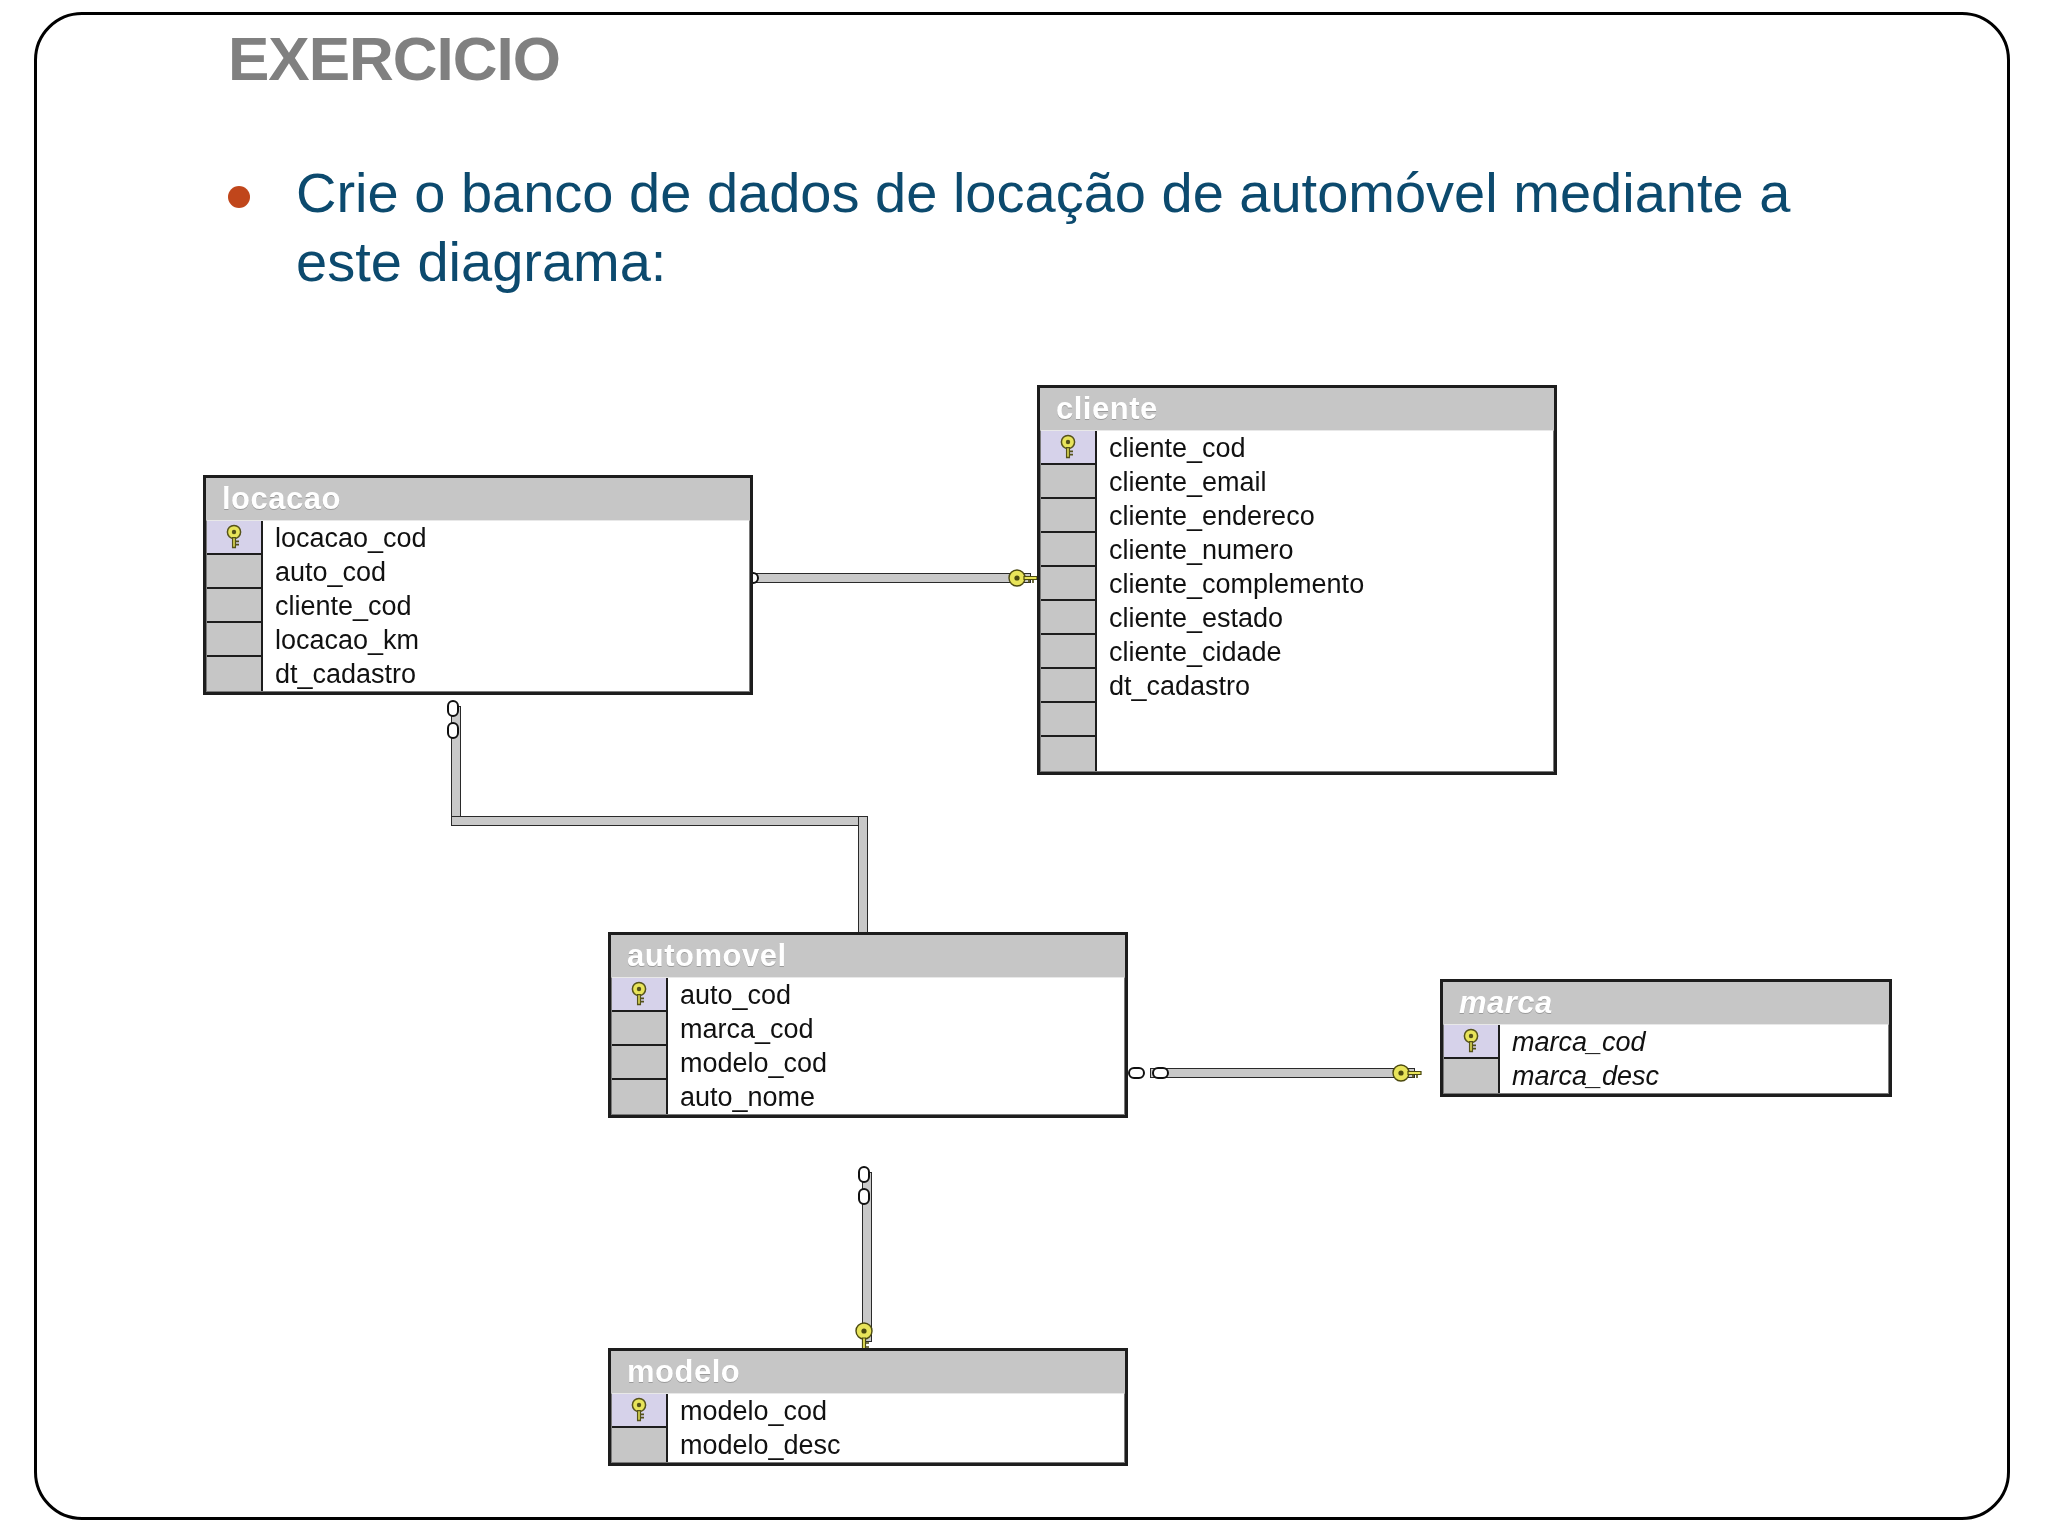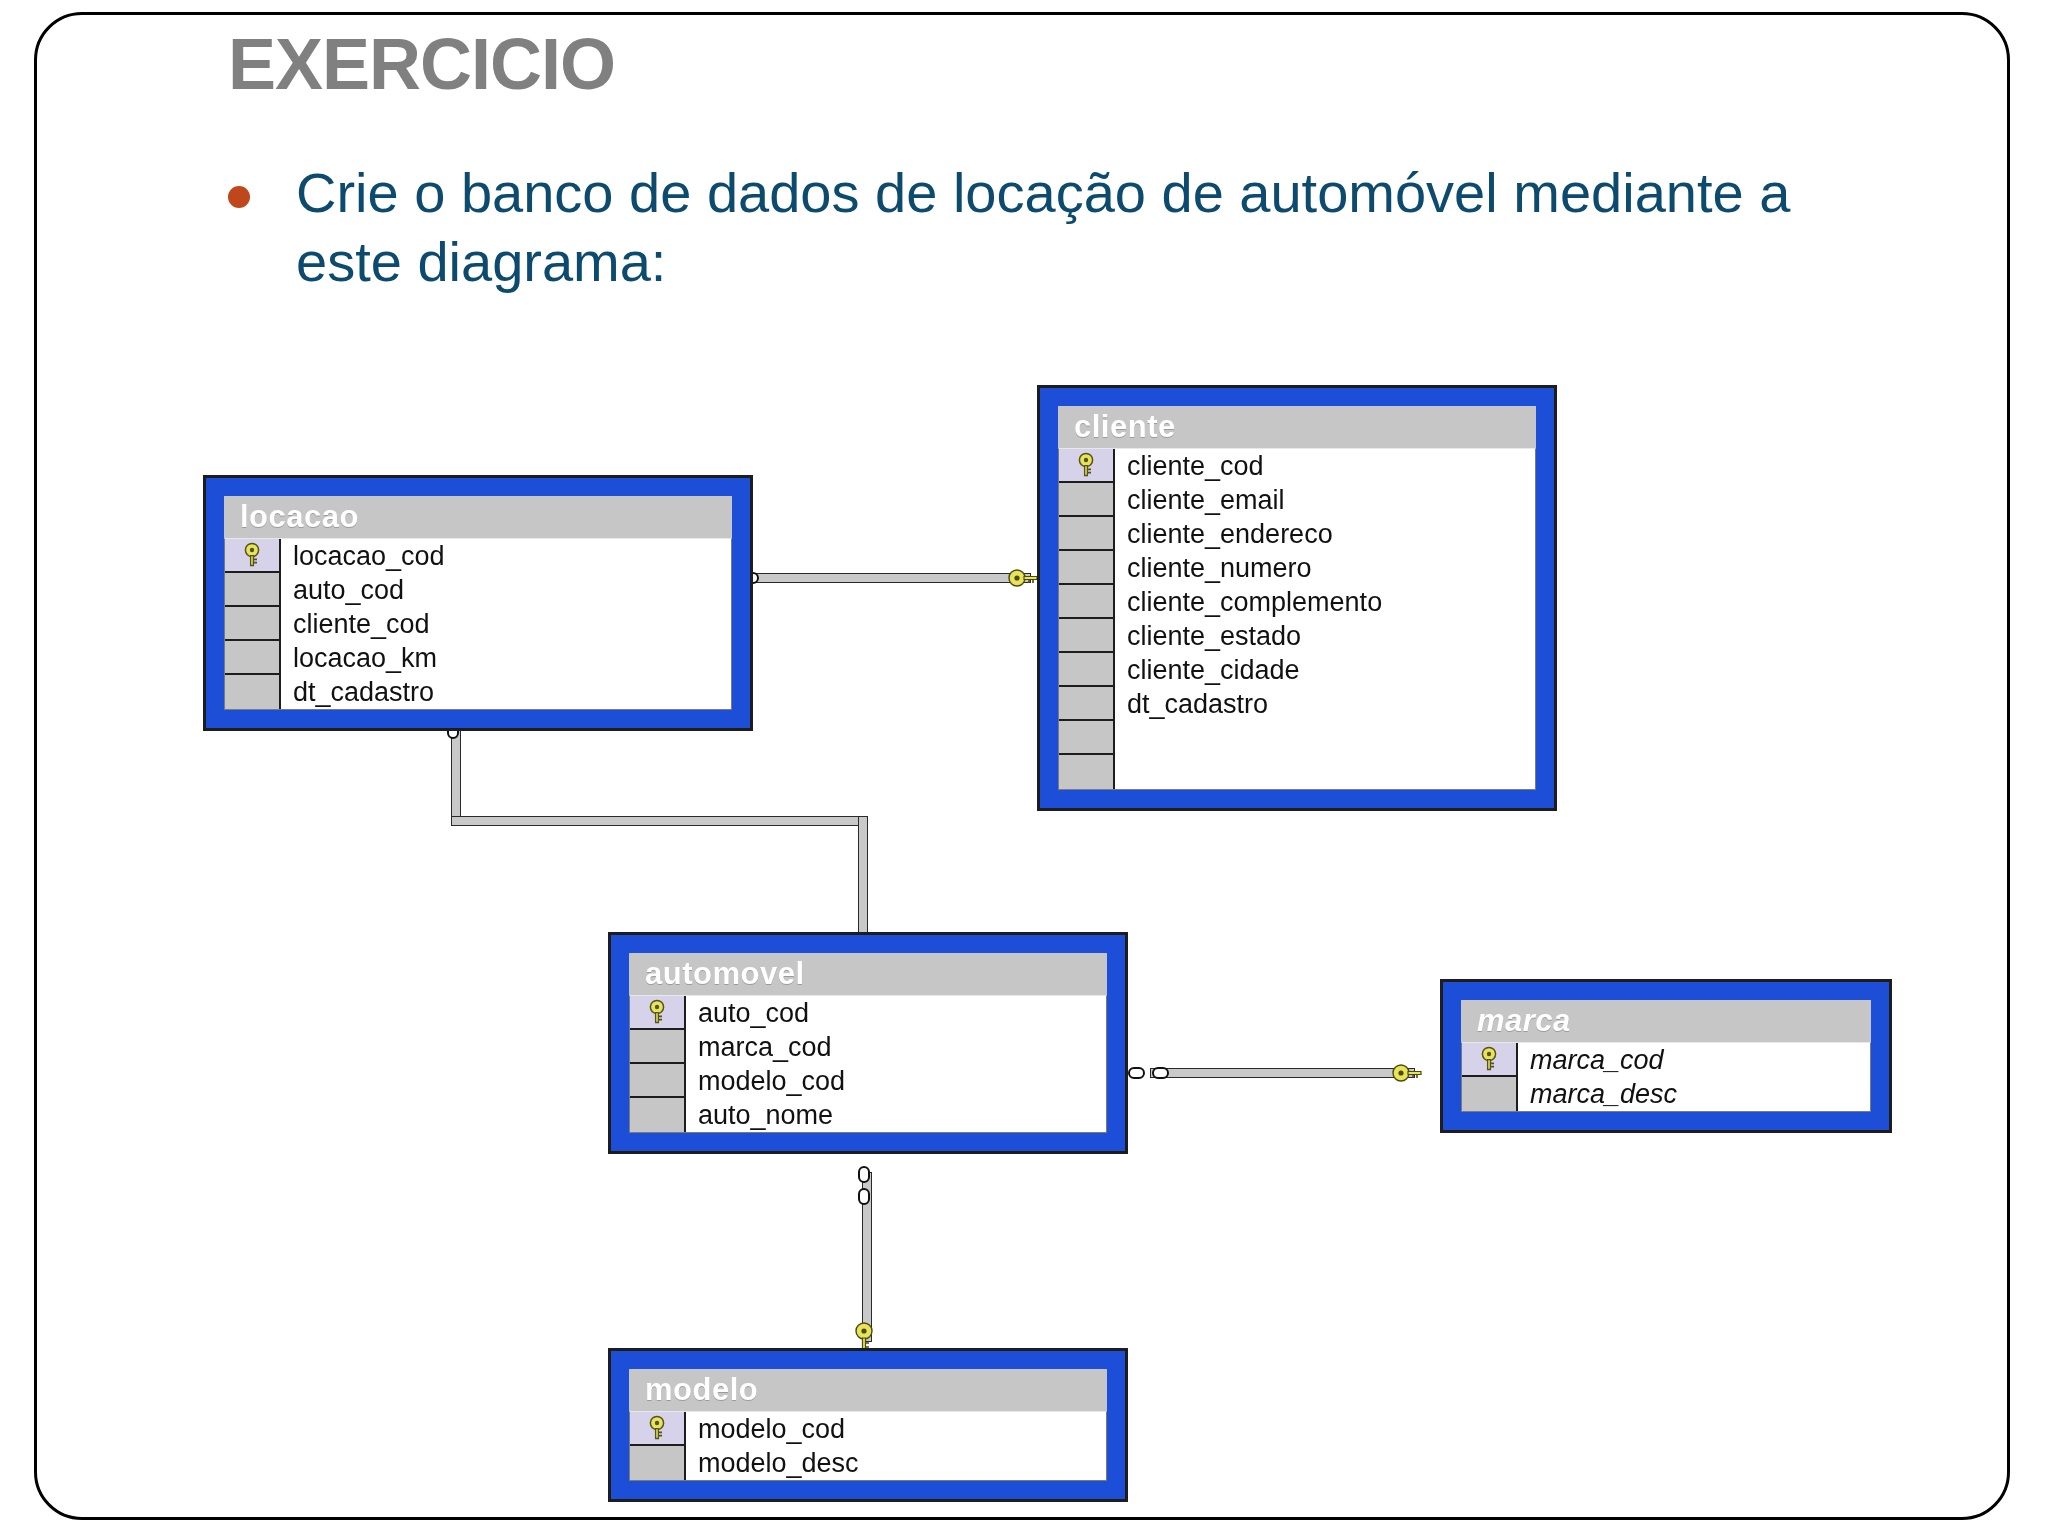--- a/index.html
+++ b/index.html
@@ -18,21 +18,21 @@
     width:1976px;height:1508px;
     border:3px solid #000000;
     border-radius:48px;
     box-sizing:border-box;
     background:transparent;
     pointer-events:none;
   }
   
   #title{
     position:absolute;left:228px;top:28px;
-    font-size:72px;font-weight:bold;letter-spacing:-1px;
+    font-size:62px;font-weight:bold;letter-spacing:-1px;
     color:#808080;
     line-height:1.0;
     white-space:nowrap;
   }
   
   #bullet-row{
     position:absolute;left:228px;top:158px;width:1650px;
   }
   #bullet-dot{
     position:absolute;left:0px;top:28px;
@@ -47,21 +47,21 @@
   
   #diagram{
     position:absolute;left:0px;top:0px;width:2048px;height:1536px;
   }
   
   .er-table{
     position:absolute;
     background:#1d4ed8;
     border:3px solid #1d1d1d;
     box-sizing:border-box;
-    padding:18px;
+    padding:0;
   }
   .er-title{
     height:42px;line-height:42px;
     padding-left:16px;
     color:#ffffff;
     font-size:31px;
     font-weight:bold;
     letter-spacing:0.5px;
     background:#c6c6c6;
     text-shadow:0 1px 0 rgba(120,120,120,.55);

